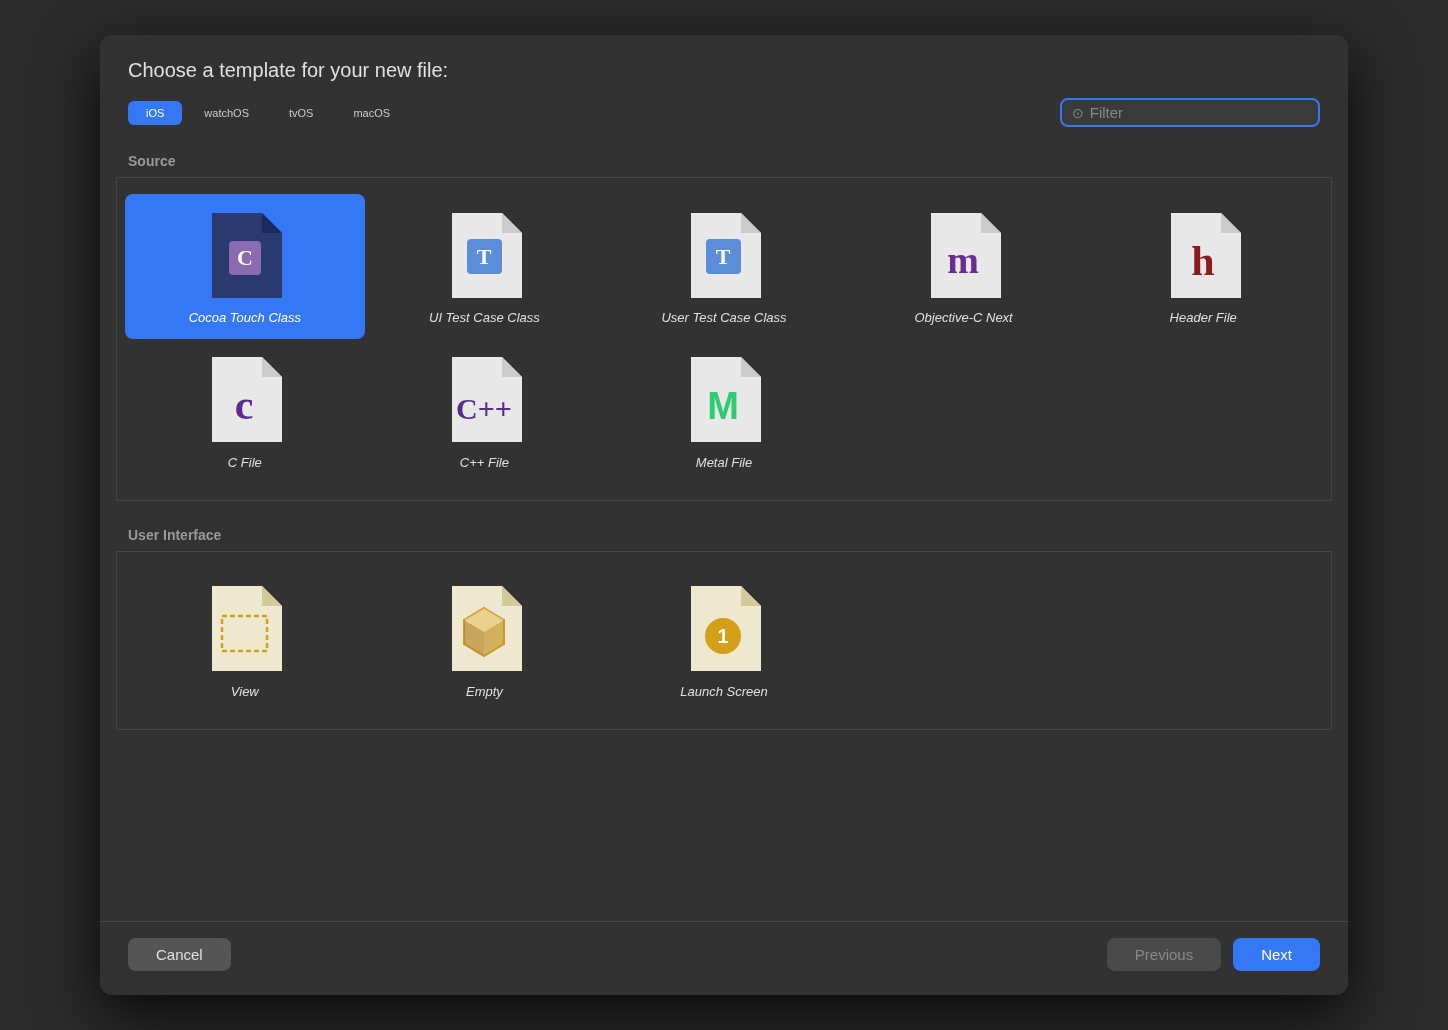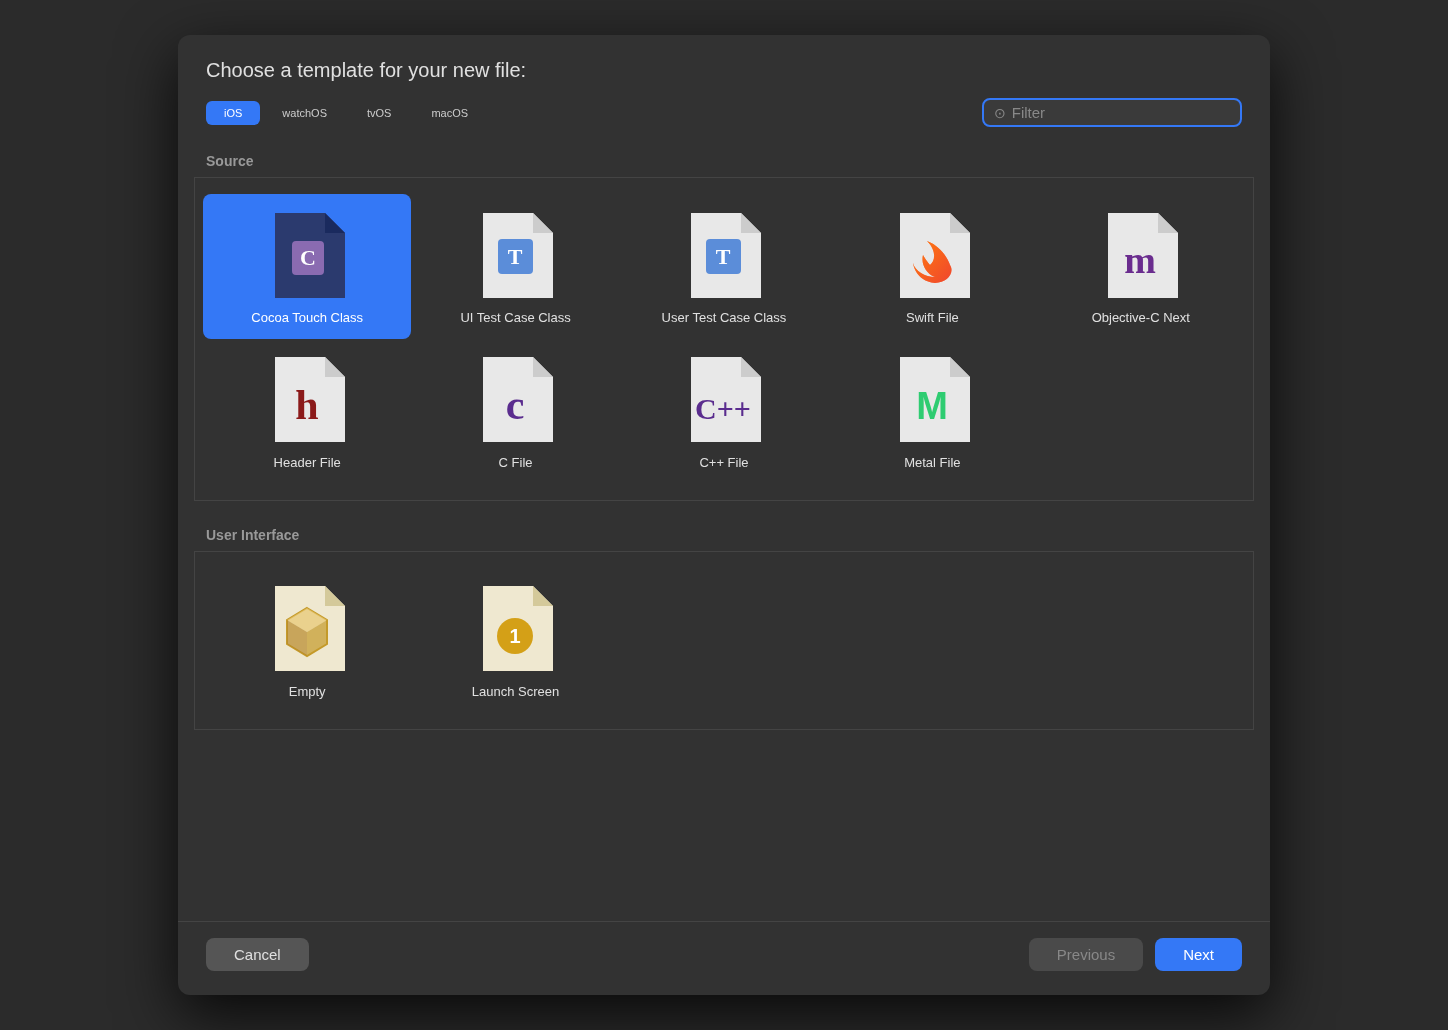--- a/index.html
+++ b/index.html
@@ -9,21 +9,21 @@
       color: #ffffff;
       width: 1448px;
       height: 1030px;
       display: flex;
       align-items: center;
       justify-content: center;
     }
     .dialog {
       background: #323232;
       border-radius: 12px;
-      width: 1092px;
+      width: 1248px;
       min-height: 960px;
       display: flex;
       flex-direction: column;
       padding: 0;
       box-shadow: 0 20px 60px rgba(0,0,0,0.8);
       overflow: hidden;
     }
     .dialog-header {
       padding: 24px 28px 16px 28px;
       color: #e0e0e0;
@@ -125,20 +125,21 @@
       display: flex;
       align-items: center;
       justify-content: center;
       position: relative;
     }
     .item-label {
       color: #e0e0e0;
       font-size: 13px;
       text-align: left;
       line-height: 1.3;
+      font-style: italic;
     }
     .dialog-footer {
       display: flex;
       align-items: flex-start;
       justify-content: space-between;
       padding: 16px 28px 24px 28px;
       border-top: 1px solid #444;
     }
     .btn {
       padding: 8px 28px;
@@ -222,38 +223,20 @@
             <svg class="file-svg" viewBox="0 0 75 85" xmlns="http://www.w3.org/2000/svg">
               <polygon points="5,0 55,0 75,20 75,85 5,85" fill="#e8e8e8" rx="3"></polygon>
               <polygon points="55,0 55,20 75,20" fill="#cccccc"></polygon>
               <rect x="20" y="26" width="35" height="35" rx="4" fill="#5b8dd9"></rect>
               <text x="37" y="51" text-anchor="middle" font-size="22" font-weight="bold" fill="white" font-family="Georgia, serif">T</text>
             </svg>
           </div>
           <div class="item-label">User Test Case Class</div>
         </div>
 
-        <div class="file-item">
-          <div class="item-icon">
-            <svg class="file-svg" viewBox="0 0 75 85" xmlns="http://www.w3.org/2000/svg">
-              <polygon points="5,0 55,0 75,20 75,85 5,85" fill="#e8e8e8" rx="3"></polygon>
-              <polygon points="55,0 55,20 75,20" fill="#cccccc"></polygon>
-
-              <path d="M55 52 C55 52 50 35 32 28 C42 38 40 48 35 52 C35 52 30 46 28 42 C26 50 30 60 40 64 C30 64 20 58 18 50 C18 50 20 68 40 70 C52 70 60 60 55 52 Z" fill="#ff5722"></path>
-              <path d="M55 52 C55 52 50 35 32 28 C42 38 40 48 35 52 C35 52 30 46 28 42 C26 50 30 60 40 64 C30 64 20 58 18 50 C18 50 20 68 40 70 C52 70 60 60 55 52 Z" fill="url(#swiftGrad)" opacity="0.6"></path>
-              <defs>
-                <linearGradient id="swiftGrad" x1="0%" y1="0%" x2="100%" y2="100%">
-                  <stop offset="0%" style="stop-color:#ff9800"></stop>
-                  <stop offset="100%" style="stop-color:#e53935"></stop>
-                </linearGradient>
-              </defs>
-            </svg>
-          </div>
-          <div class="item-label">Swift File</div>
-        </div>
 
         <div class="file-item">
           <div class="item-icon">
             <svg class="file-svg" viewBox="0 0 75 85" xmlns="http://www.w3.org/2000/svg">
               <polygon points="5,0 55,0 75,20 75,85 5,85" fill="#e8e8e8" rx="3"></polygon>
               <polygon points="55,0 55,20 75,20" fill="#cccccc"></polygon>
               <text x="37" y="60" text-anchor="middle" font-size="38" font-weight="bold" fill="#6a2c8e" font-family="Georgia, serif">m</text>
             </svg>
           </div>
           <div class="item-label">Objective-C Next</div>
@@ -305,20 +288,31 @@
         </div>
 
       </div>
     </div>
 
     <div class="section">
       <div class="section-header">User Interface</div>
       <div class="section-grid ui-grid">
 
 
+        <div class="file-item">
+          <div class="item-icon">
+            <svg class="file-svg" viewBox="0 0 75 85" xmlns="http://www.w3.org/2000/svg">
+              <polygon points="5,0 55,0 75,20 75,85 5,85" fill="#efe8d0" rx="3"></polygon>
+              <polygon points="55,0 55,20 75,20" fill="#d4c99a"></polygon>
+
+              <rect x="15" y="30" width="45" height="35" fill="none" stroke="#d4a017" stroke-width="2.5" stroke-dasharray="5,3"></rect>
+            </svg>
+          </div>
+          <div class="item-label">View</div>
+        </div>
 
         <div class="file-item">
           <div class="item-icon">
             <svg class="file-svg" viewBox="0 0 75 85" xmlns="http://www.w3.org/2000/svg">
               <polygon points="5,0 55,0 75,20 75,85 5,85" fill="#efe8d0" rx="3"></polygon>
               <polygon points="55,0 55,20 75,20" fill="#d4c99a"></polygon>
 
               <polygon points="37,22 57,34 57,58 37,70 17,58 17,34" fill="none" stroke="#c49a2a" stroke-width="2"></polygon>
               <polygon points="37,22 57,34 37,46 17,34" fill="#e8c870" opacity="0.7"></polygon>
               <polygon points="37,46 57,34 57,58 37,70" fill="#c49a2a" opacity="0.7"></polygon>

